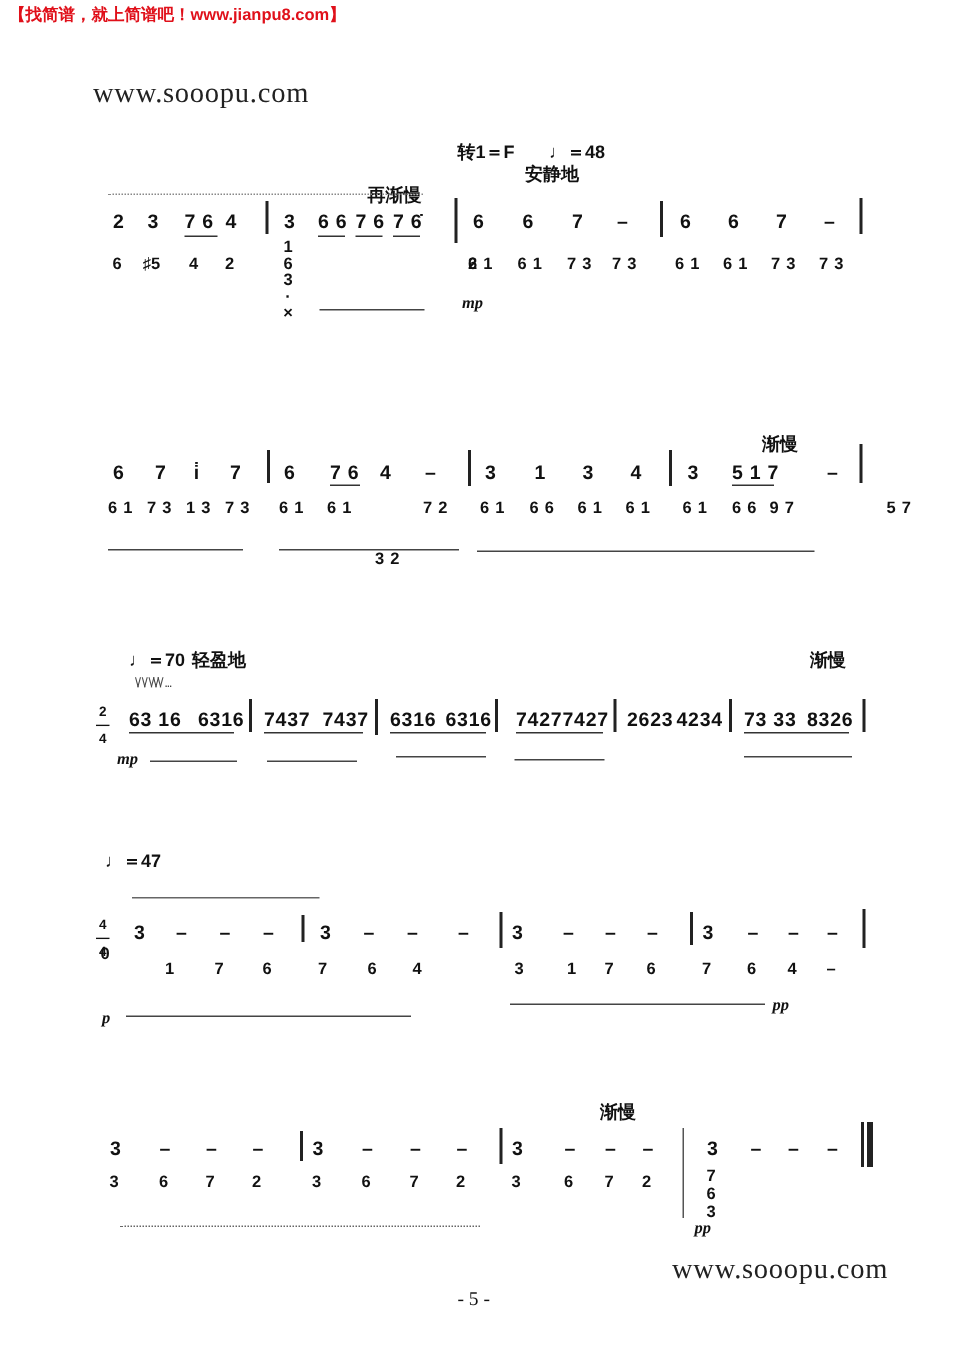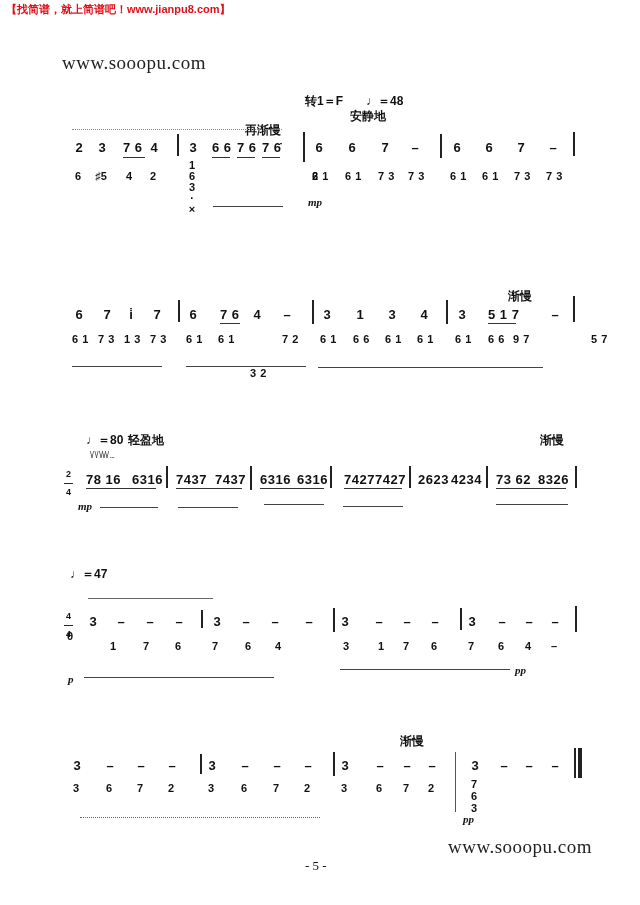--- a/index.html
+++ b/index.html
@@ -116,41 +116,41 @@
   <div class="grp" style="left:455px; top:333px; font-size:11px;">6 1</div>
   <div class="grp" style="left:488px; top:333px; font-size:11px;">6 6</div>
   <div class="grp" style="left:513px; top:333px; font-size:11px;">9 7</div>
   <div class="grp" style="left:545px; top:333px; font-size:11px;margin-left:46px;">5 7</div>
   <div class="cresc" style="left:72px; top:366px; width:90px;"></div>
   <div class="cresc" style="left:186px; top:366px; width:120px;"></div>
   <div class="cresc" style="left:318px; top:367px; width:225px;"></div>
 </div>
 
 <div>
-  <div class="abs key" style="left:86px; top:432px;">♩＝80</div>
+  <div class="abs key" style="left:86px; top:432px;">♩＝70</div>
   <div class="abs mark" style="left:128px; top:432px;">轻盈地</div>
   <div class="abs mark" style="left:540px; top:432px;">渐慢</div>
   <div class="wave" style="left:90px; top:450px;">\/ \/ \/\/\/ ...</div>
   <div class="ts" style="left:64px; top:470px;"><span>2</span><br>—<br><span>4</span></div>
-  <div class="grp" style="left:86px; top:472px;">78 16</div>
+  <div class="grp" style="left:86px; top:472px;">63 16</div>
   <div class="grp" style="left:132px; top:472px;">6316</div>
   <div class="bar" style="left:166px; top:466px; height:22px;"></div>
   <div class="grp" style="left:176px; top:472px;">7437</div>
   <div class="grp" style="left:215px; top:472px;">7437</div>
   <div class="bar" style="left:250px; top:466px; height:24px;"></div>
   <div class="grp" style="left:260px; top:472px;">6316</div>
   <div class="grp" style="left:297px; top:472px;">6316</div>
   <div class="bar" style="left:330px; top:466px; height:22px;"></div>
   <div class="grp" style="left:344px; top:472px;">7427</div>
   <div class="grp" style="left:375px; top:472px;">7427</div>
   <div class="bar" style="left:409px; top:466px; height:22px;"></div>
   <div class="grp" style="left:418px; top:472px;">2623</div>
   <div class="grp" style="left:451px; top:472px;">4234</div>
   <div class="bar" style="left:486px; top:466px; height:22px;"></div>
-  <div class="grp" style="left:496px; top:472px;">73 62</div>
+  <div class="grp" style="left:496px; top:472px;">73 33</div>
   <div class="grp" style="left:538px; top:472px;">8326</div>
   <div class="bar" style="left:575px; top:466px; height:22px;"></div>
   <div class="ul" style="left:86px; top:488px; width:70px;"></div>
   <div class="ul" style="left:176px; top:488px; width:66px;"></div>
   <div class="ul" style="left:260px; top:488px; width:64px;"></div>
   <div class="ul" style="left:344px; top:488px; width:58px;"></div>
   <div class="ul" style="left:496px; top:488px; width:70px;"></div>
   <div class="dyn" style="left:78px; top:500px;">mp</div>
   <div class="cresc" style="left:100px; top:507px; width:58px;"></div>
   <div class="cresc" style="left:178px; top:507px; width:60px;"></div>

